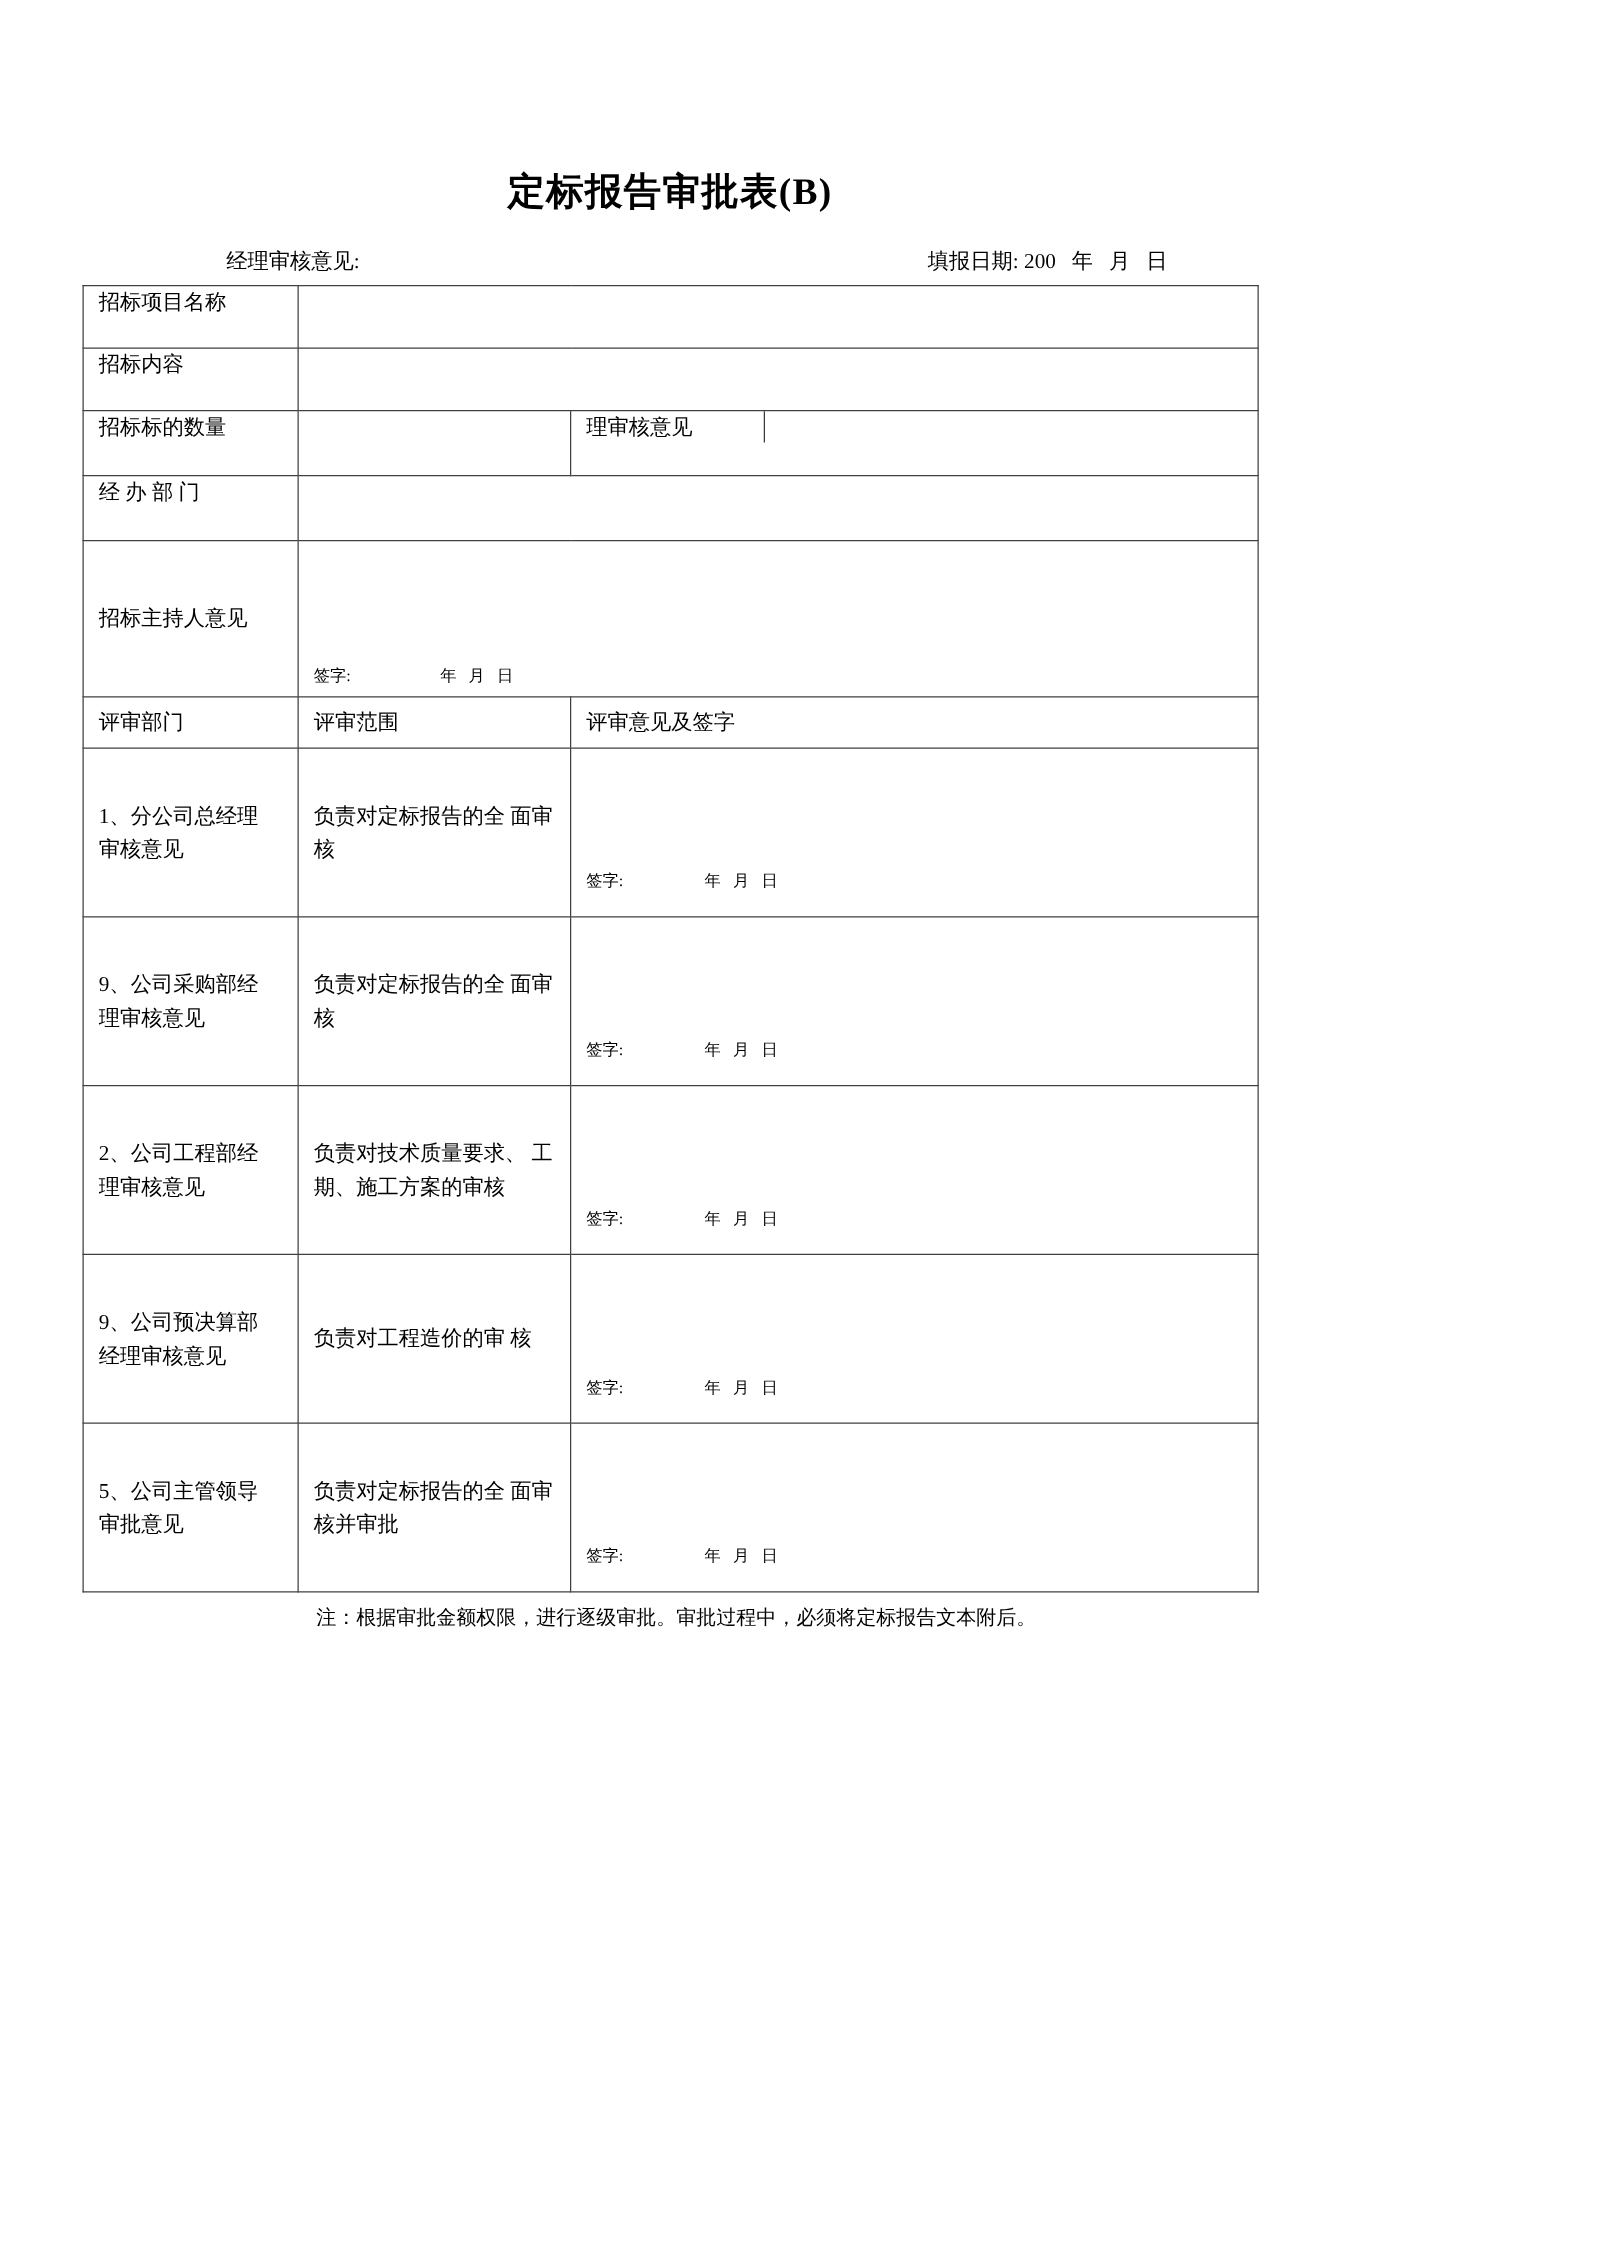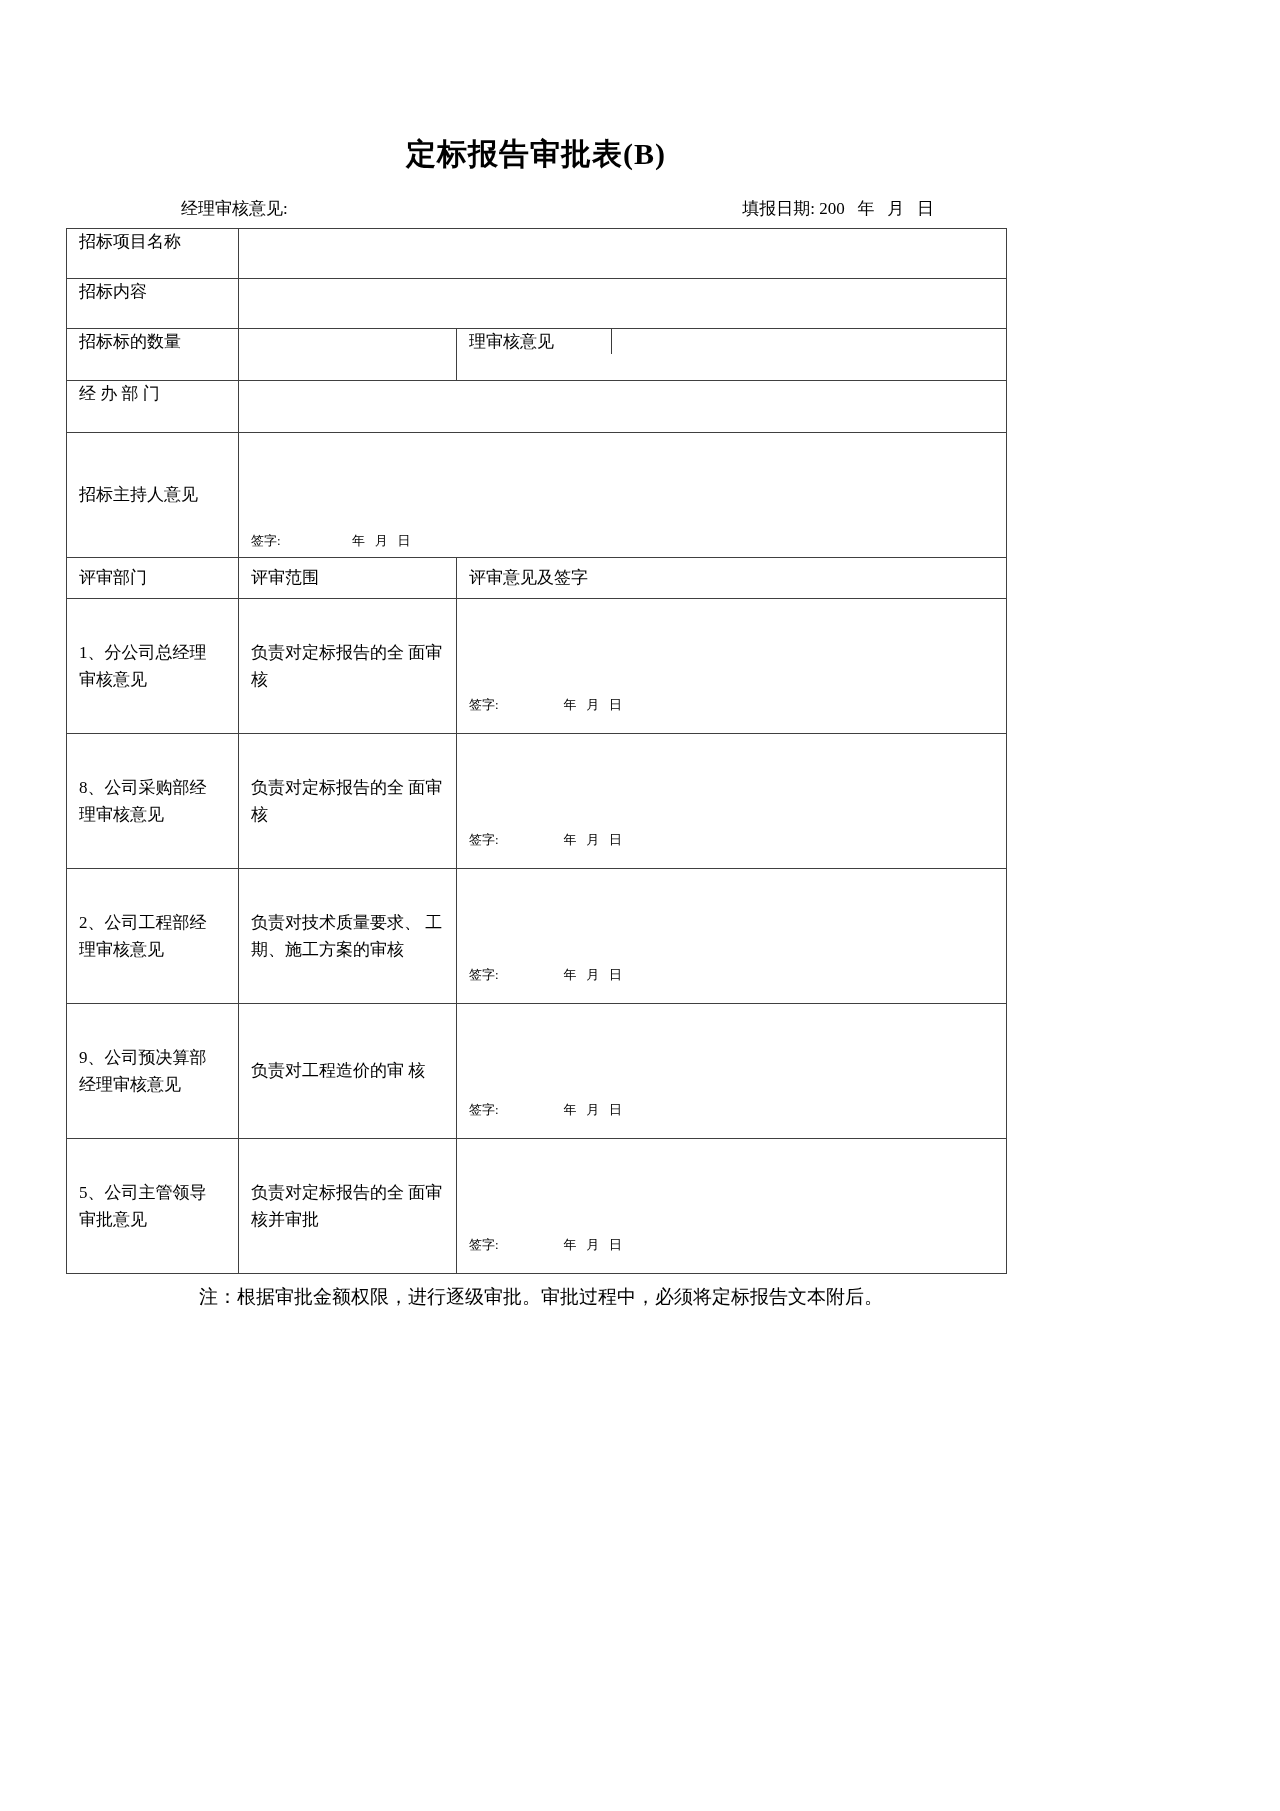--- a/index.html
+++ b/index.html
@@ -126,21 +126,21 @@
   }
   .simple-cell {
     display: flex;
     align-items: center;
     box-sizing: border-box;
     padding-left: 12px;
     height: 100%;
   }
   .note {
     margin-top: 10px;
-    font-size: 19px;
+    font-size: 16px;
     text-align: center;
     line-height: 1.4;
     padding-left: 10px;
   }
   .two-line { line-height: 1.6; }
 </style>
 </head>
 <body>
 
 <div class="page">
@@ -257,21 +257,21 @@
               <div style="padding:8px 12px"></div>
               <div class="sig-line">签字:                    年   月   日</div>
             </div>
           </td>
         </tr>
 
         <tr>
           <td>
             <div class="rev-label two-line">
               <div>
-                <span>8、公司采购部经</span>
+                <span>9、公司采购部经</span>
                 <span>理审核意见</span>
               </div>
             </div>
           </td>
           <td>
             <div class="rev-scope two-line">
               <div>
                 <span>负责对定标报告的全</span>
                 <span>面审核</span>
               </div>

